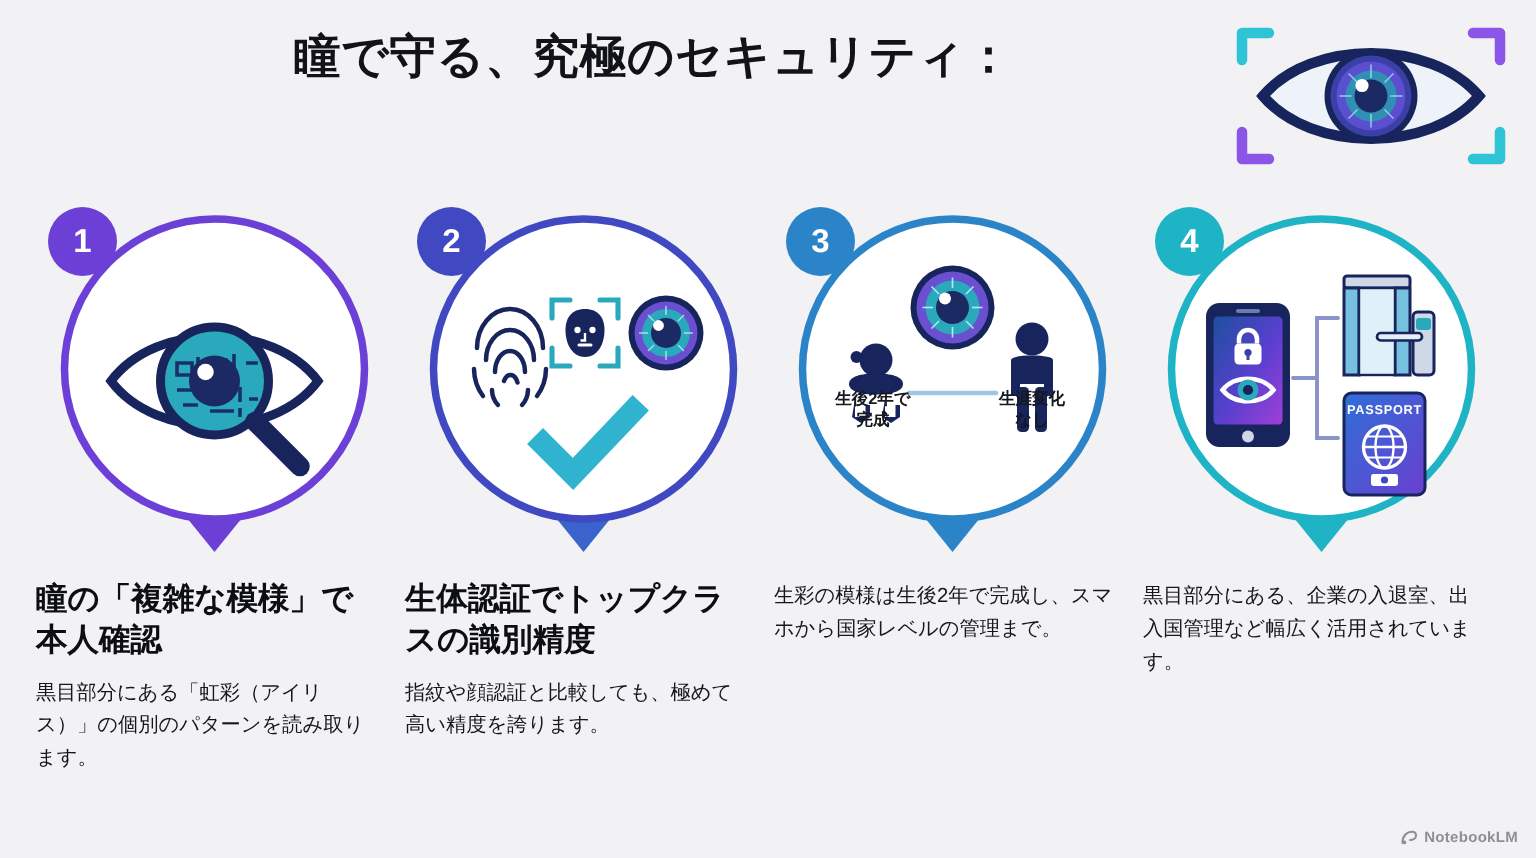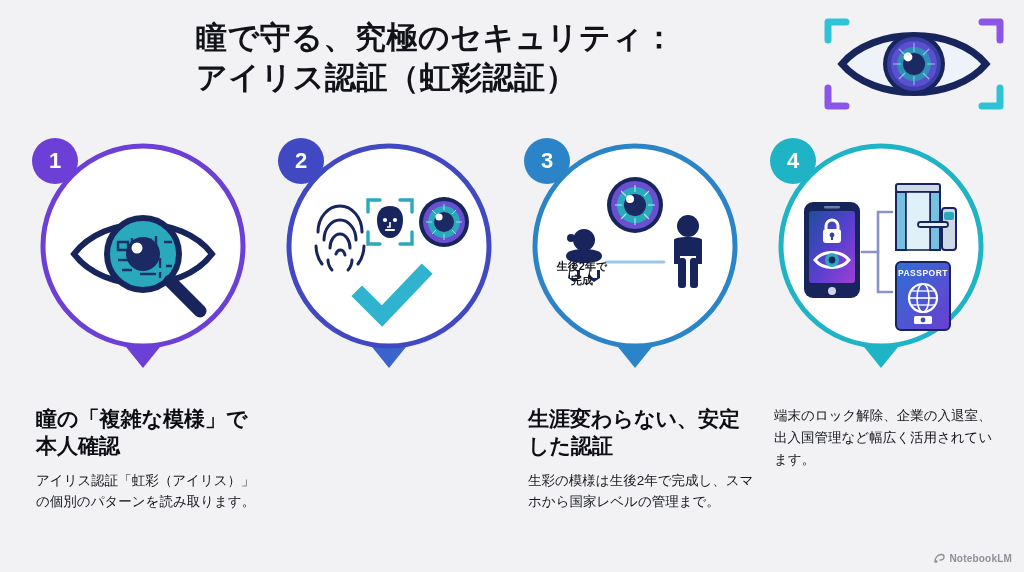--- a/index.html
+++ b/index.html
@@ -71,21 +71,21 @@
     position:absolute;left:22px;top:132px;width:210px;height:48px;z-index:4;
     display:flex;justify-content:space-between;padding:0 10px;
     box-sizing:border-box;
   }
   .minilabel{
     width:84px;text-align:center;font-size:11px;font-weight:700;
     line-height:1.25;color:#15181f;
   }
 
   
-  .ptext{position:absolute;left:20px;top:258px;width:228px;margin-top:19px;}
+  .ptext{position:absolute;left:8px;top:258px;width:228px;}
   .phead{
     font-size:21px;font-weight:700;line-height:1.30;
     color:#0c0e13;letter-spacing:0px;margin:0 0 10px 0;
   }
   .pbody{
     font-size:13.5px;font-weight:400;line-height:1.62;
     color:#14171d;margin:0;letter-spacing:0px;
   }
 
   
@@ -98,21 +98,20 @@
   .watermark svg{display:block;}
 </style>
 </head>
 <body>
 
 <div class="stage">
 
   <div class="header">
     <div class="title">
       <span>瞳で守る、究極のセキュリティ：</span>
-      <span class="l2">アイリス認証（虹彩認証）</span>
     </div>
 
     <div class="logo">
       <svg viewBox="0 0 196 108" xmlns="http://www.w3.org/2000/svg">
 
         <g fill="none" stroke-width="7" stroke-linecap="round" stroke-linejoin="round">
           <path d="M12 30 L12 12 L30 12" stroke="#2ec4d6"></path>
           <path d="M166 12 L184 12 L184 30" stroke="#8b56e8"></path>
           <path d="M12 78 L12 96 L30 96" stroke="#8b56e8"></path>
           <path d="M184 78 L184 96 L166 96" stroke="#2ec4d6"></path>
@@ -162,21 +161,21 @@
             <path d="M62 100 h10 M80 104 h16 M100 102 v6"></path>
           </g>
           <circle cx="83" cy="84" r="17" fill="#1b2a63"></circle>
           <circle cx="77" cy="78" r="5.5" fill="#ffffff"></circle>
           <circle cx="83" cy="84" r="36" fill="none" stroke="#17255c" stroke-width="6"></circle>
           <path d="M110 111 L140 141" stroke="#17255c" stroke-width="13" stroke-linecap="round"></path>
         </svg>
       </div>
       <div class="ptext">
         <p class="phead">瞳の「複雑な模様」で本人確認</p>
-        <p class="pbody">アイリス認証「虹彩（アイリス）」の個別のパターンを読み取ります。</p>
+        <p class="pbody">黒目部分にある「虹彩（アイリス）」の個別のパターンを読み取ります。</p>
       </div>
     </div>
 
     <div class="panel p2">
       <div class="bubble">
         <svg viewBox="0 0 210 248" xmlns="http://www.w3.org/2000/svg">
           <path d="M105 232 L84 206 L126 206 Z" fill="#3a64cc"></path>
           <circle cx="105" cy="110" r="100" fill="#ffffff" stroke="#4149c2" stroke-width="5"></circle>
         </svg>
       </div>
@@ -230,20 +229,22 @@
                 <line x1="14" y1="12" x2="18" y2="16"></line>
             </g>
             <circle cx="26" cy="24" r="10" fill="#1b2a63"></circle>
             <circle cx="21" cy="19" r="3.6" fill="#ffffff"></circle>
           </g>
 
           <path d="M56 126 L76 146 L116 104" fill="none" stroke="#2fb3cf" stroke-width="15" stroke-linecap="square" stroke-linejoin="miter"></path>
         </svg>
       </div>
       <div class="ptext">
+        <p class="phead">生体認証でトップクラスの識別精度</p>
+        <p class="pbody">指紋や顔認証と比較しても、極めて高い精度を誇ります。</p>
       </div>
     </div>
 
     <div class="panel p3">
       <div class="bubble">
         <svg viewBox="0 0 210 248" xmlns="http://www.w3.org/2000/svg">
           <path d="M105 232 L84 206 L126 206 Z" fill="#2c84c8"></path>
           <circle cx="105" cy="110" r="100" fill="#ffffff" stroke="#2c84c8" stroke-width="5"></circle>
         </svg>
       </div>
@@ -284,23 +285,23 @@
           <g fill="#17255c" transform="translate(112,44)">
             <circle cx="24" cy="12" r="11"></circle>
             <path d="M10 26 C10 24 16 23 24 23 C32 23 38 24 38 26 L38 50 L32 50 L32 42 L16 42 L16 50 L10 50 Z"></path>
             <rect x="14" y="44" width="8" height="30" rx="3"></rect>
             <rect x="26" y="44" width="8" height="30" rx="3"></rect>
           </g>
         </svg>
       </div>
       <div class="minilabels">
         <div class="minilabel">生後2年で<br>完成</div>
+        <div class="minilabel">生涯変化<br>なし</div>
       </div>
       <div class="ptext">
-        <p class="phead">生涯変わらない、安定した認証</p>
         <p class="pbody">生彩の模様は生後2年で完成し、スマホから国家レベルの管理まで。</p>
       </div>
     </div>
 
     <div class="panel p4">
       <div class="bubble">
         <svg viewBox="0 0 210 248" xmlns="http://www.w3.org/2000/svg">
           <path d="M105 232 L84 206 L126 206 Z" fill="#1fb3c6"></path>
           <circle cx="105" cy="110" r="100" fill="#ffffff" stroke="#1fb3c6" stroke-width="5"></circle>
         </svg>
@@ -363,21 +364,21 @@
             <ellipse cx="29" cy="38" rx="6" ry="14" fill="none" stroke="#ffffff" stroke-width="1.6"></ellipse>
             <line x1="15" y1="38" x2="43" y2="38" stroke="#ffffff" stroke-width="1.6"></line>
             <line x1="17.5" y1="31" x2="40.5" y2="31" stroke="#ffffff" stroke-width="1.3"></line>
             <line x1="17.5" y1="45" x2="40.5" y2="45" stroke="#ffffff" stroke-width="1.3"></line>
             <rect x="20" y="56" width="18" height="8" rx="1.6" fill="#ffffff"></rect>
             <circle cx="29" cy="60" r="2.4" fill="#4149c2"></circle>
           </g>
         </svg>
       </div>
       <div class="ptext">
-        <p class="pbody">端末のロック解除、企業の入退室、出入国管理など幅広く活用されています。</p>
+        <p class="pbody">黒目部分にある、企業の入退室、出入国管理など幅広く活用されています。</p>
       </div>
     </div>
 
   </div>
 
   <div class="watermark">
     <span>
       <svg width="11" height="11" viewBox="0 0 11 11" xmlns="http://www.w3.org/2000/svg">
         <path d="M1 9 C1 4 4 1.5 7.5 1.5 C9 1.5 10 2.5 10 4 C10 6 8 7 6 7" fill="none" stroke="#8d9098" stroke-width="1.4" stroke-linecap="round"></path>
         <circle cx="2.2" cy="8.6" r="1.3" fill="#8d9098"></circle>

